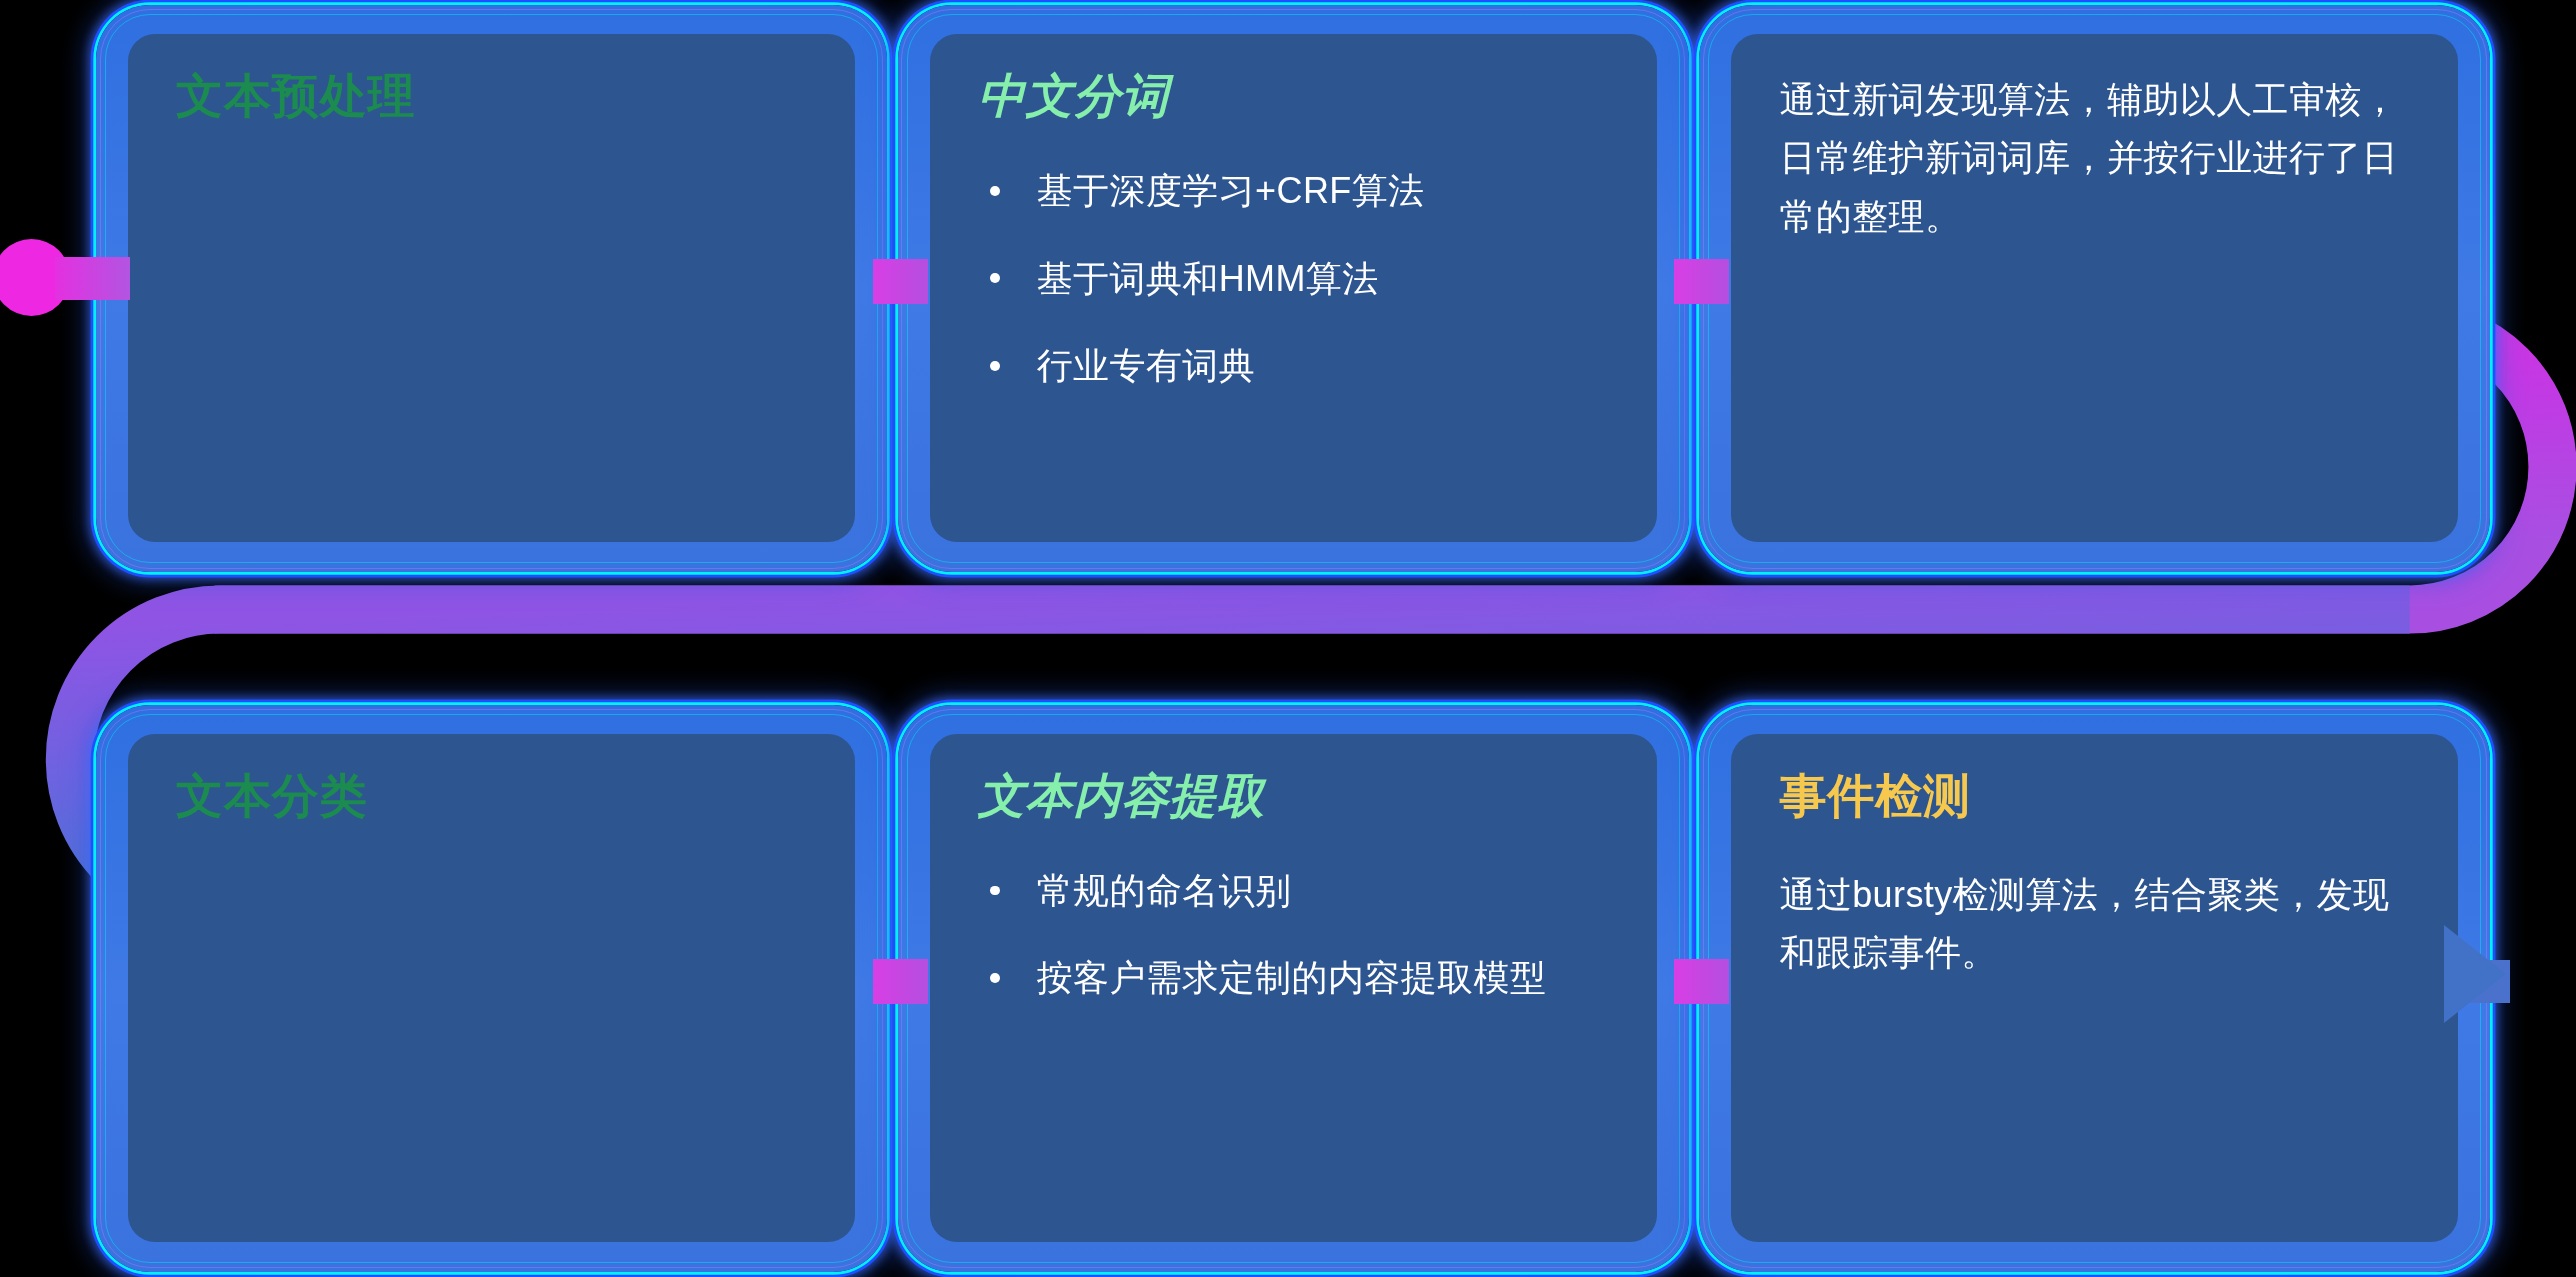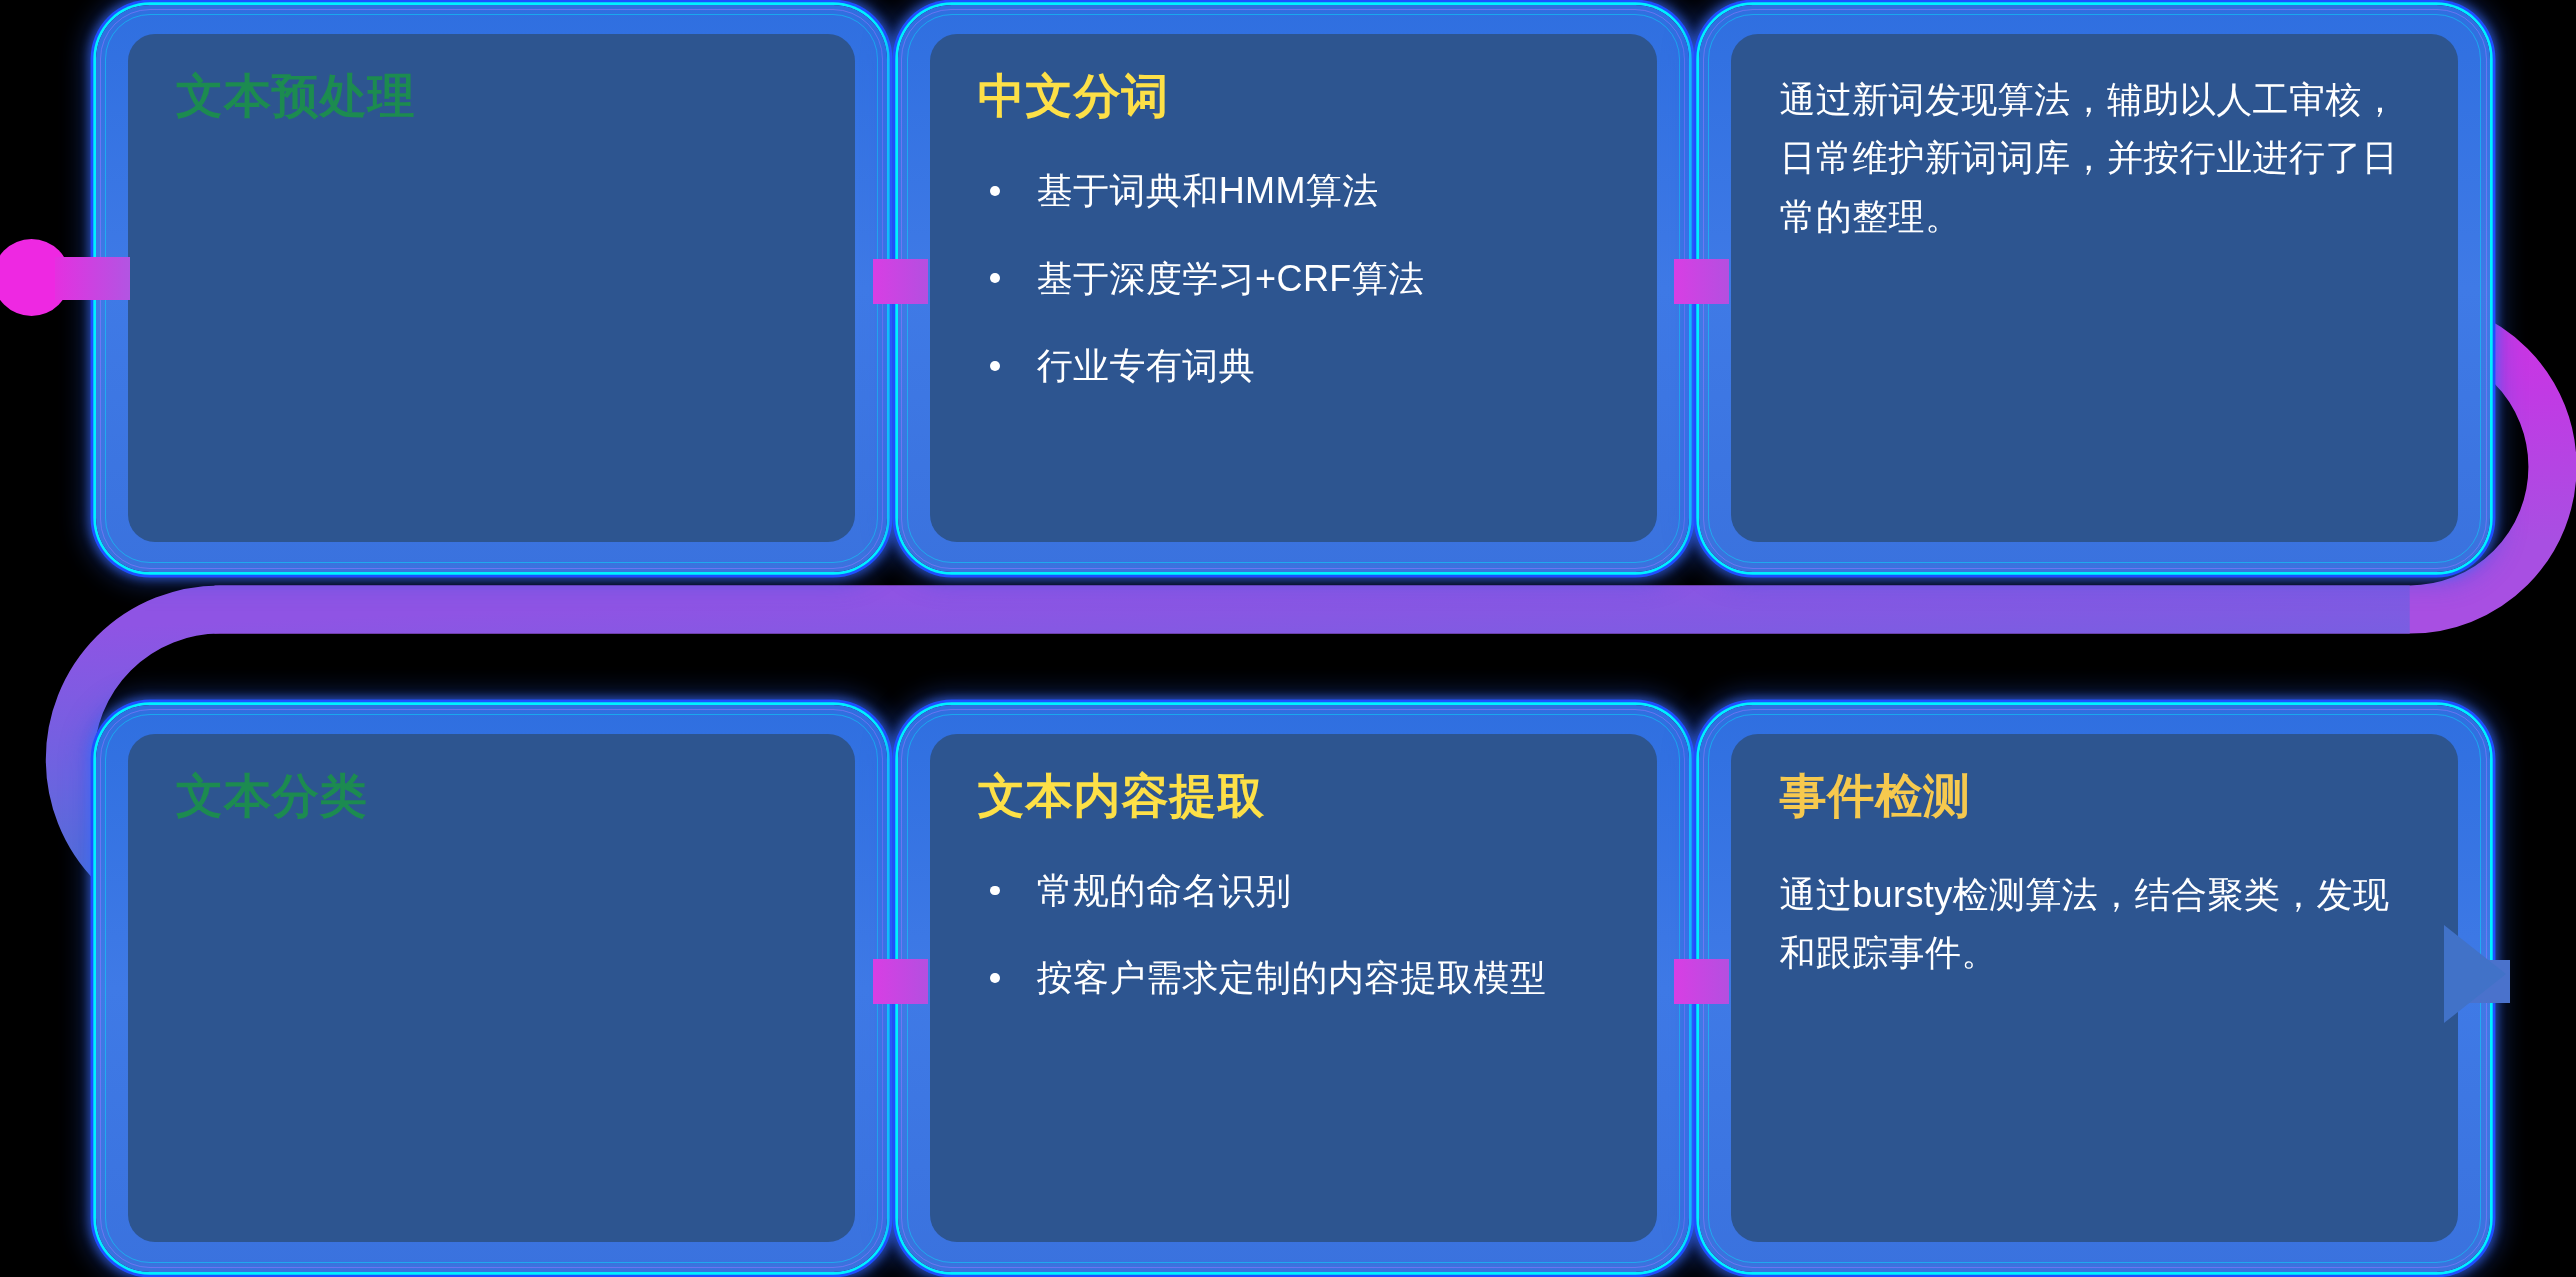--- a/index.html
+++ b/index.html
@@ -62,21 +62,21 @@
 
   .card-title{
     font-size:47px;
     font-weight:bold;
     line-height:1.05;
     letter-spacing:0.9px;
     margin:0 0 46px 0;
     white-space:nowrap;
   }
   .t-green  {color:#1c8b50;}
-  .t-lime   {color:#fde047;}
+  .t-lime   {color:#86efac;font-style:italic;}
   .t-gold   {color:#f6c94e;}
 
   .card-body{
     color:#ffffff;
     font-size:36px;
     line-height:1.62;
     margin:0;
     letter-spacing:0.4px;
   }
 
@@ -172,22 +172,22 @@
       <div class="panel">
         <h2 class="card-title t-green">文本预处理</h2>
       </div>
     </div>
 
     <div class="card">
       <div class="glow"></div>
       <div class="panel">
         <h2 class="card-title t-lime">中文分词</h2>
         <ul class="card-list">
+          <li>基于深度学习+CRF算法</li>
           <li>基于词典和HMM算法</li>
-          <li>基于深度学习+CRF算法</li>
           <li>行业专有词典</li>
         </ul>
       </div>
     </div>
 
     <div class="card">
       <div class="glow"></div>
       <div class="panel">
         <p class="card-body">通过新词发现算法，辅助以人工审核，日常维护新词词库，并按行业进行了日常的整理。</p>
       </div>

